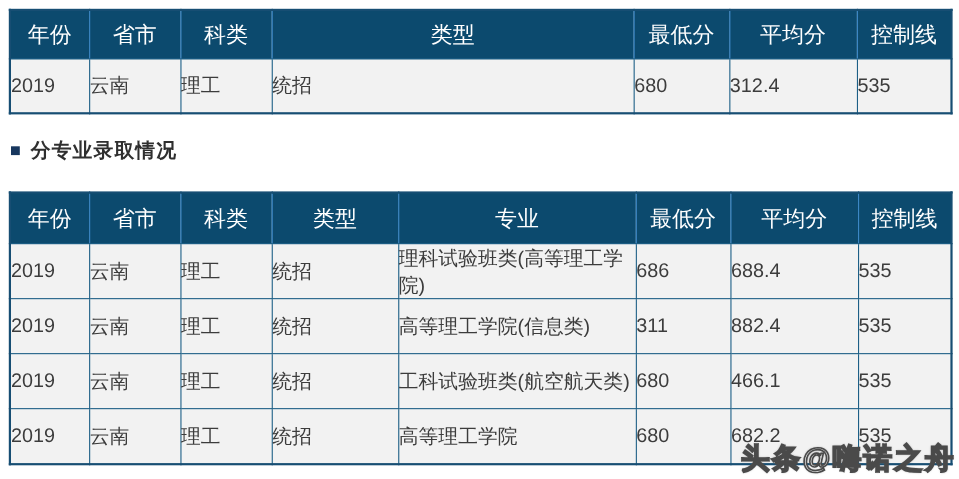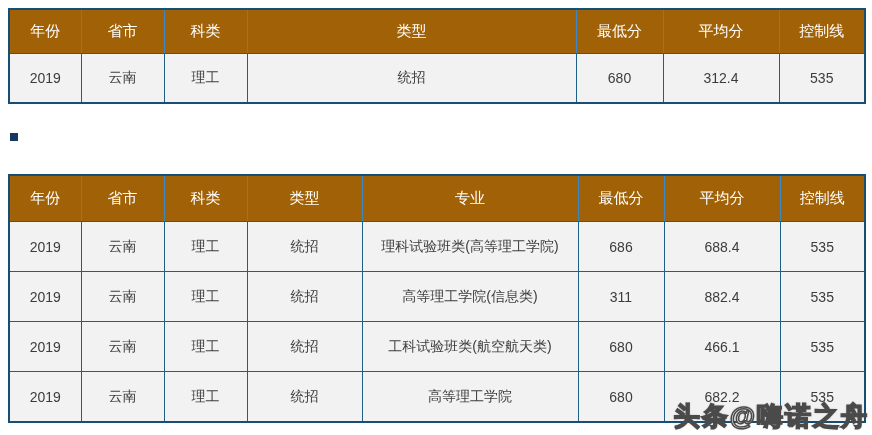--- a/index.html
+++ b/index.html
@@ -18,35 +18,34 @@
     padding: 8px;
     box-sizing: border-box;
   }
   table.score-table {
     border-collapse: collapse;
     table-layout: fixed;
     width: 856px;
     border: 2px solid #174e73;
   }
   table.score-table th {
-    background: #a16207;
+    background: #0c4a6e;
     color: #ffffff;
     font-weight: 400;
-    font-size: 15px;
+    font-size: 20px;
     text-align: center;
     vertical-align: middle;
     border: 1px solid #3c87c5;
     border-bottom: 1px solid #1d5f86;
     padding: 0;
   }
   table.score-table td {
     background: #f2f2f2;
     color: #3c3c3c;
-    font-size: 14px;
-    text-align: center;
+    font-size: 18px;
     vertical-align: middle;
     border: 1px solid #1d5f86;
     padding: 0;
   }
   table.t1 th { height: 43px; }
   table.t1 td { height: 48px; }
   table.t2 th { height: 45px; }
   table.t2 td { height: 49px; }
 
   .section-title {
@@ -119,20 +118,21 @@
         <td>统招</td>
         <td>680</td>
         <td>312.4</td>
         <td>535</td>
       </tr>
     </tbody>
   </table>
 
   <div class="section-title">
     <span class="bullet"></span>
+    <span class="title-text">分专业录取情况</span>
   </div>
 
   <table class="score-table t2">
     <colgroup>
       <col style="width:72px">
         <col style="width:83px">
         <col style="width:83px">
         <col style="width:115px">
       <col style="width:216px">
         <col style="width:86px">

